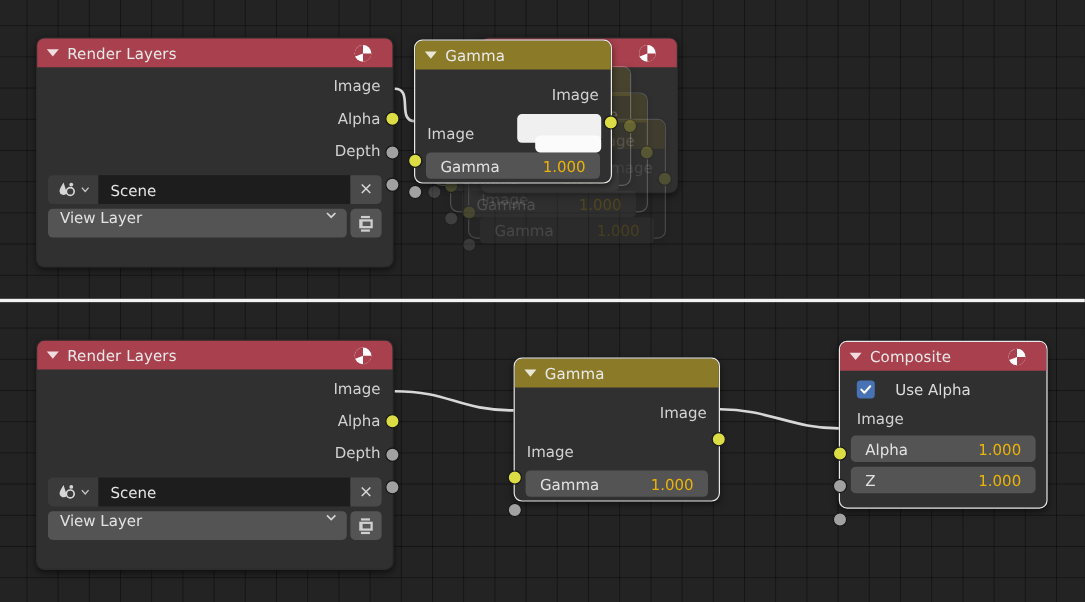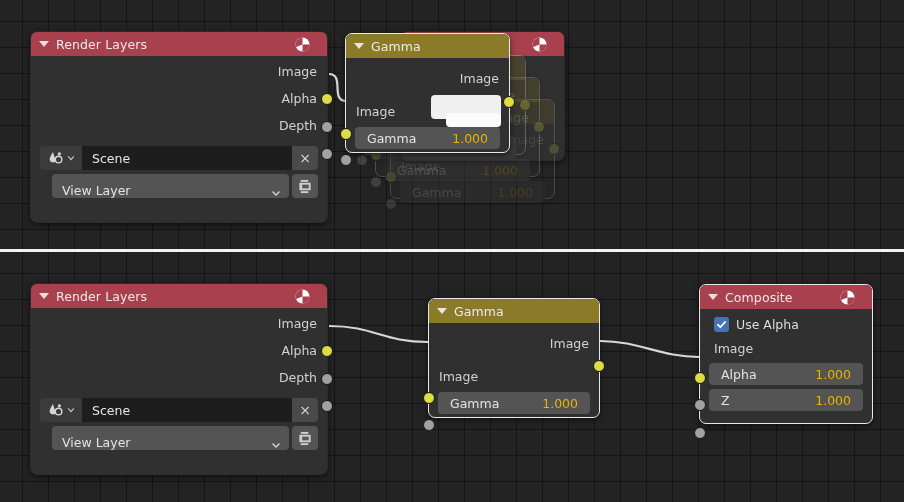--- a/index.html
+++ b/index.html
@@ -166,41 +166,40 @@
     height: 24px;
     display: flex;
     align-items: stretch;
     gap: 3px;
   }
   .dropdown-row .menu {
     flex: 1 1 auto;
     background: #545454;
     border-radius: 4px;
     display: flex;
-    align-items: flex-end;
+    align-items: flex-start;
     padding: 0 8px 0 10px;
     color: #e3e3e3;
     font-size: 12.5px;
-    margin-left: 12px;
   }
   .dropdown-row .menu .txt { flex: 1 1 auto; }
   .dropdown-row .iconbtn {
     width: 26px;
     background: #545454;
     border-radius: 4px;
     display: flex;
     align-items: center;
     justify-content: center;
   }
 
   
   .checkrow {
     display: flex;
     align-items: center;
-    gap: 7px;
+    gap: 17px;
     padding: 6px 10px 2px 14px;
   }
   .cbox {
     width: 15px; height: 15px;
     border-radius: 3px;
     background: #4772b3;
     display: flex;
     align-items: center;
     justify-content: center;
   }

